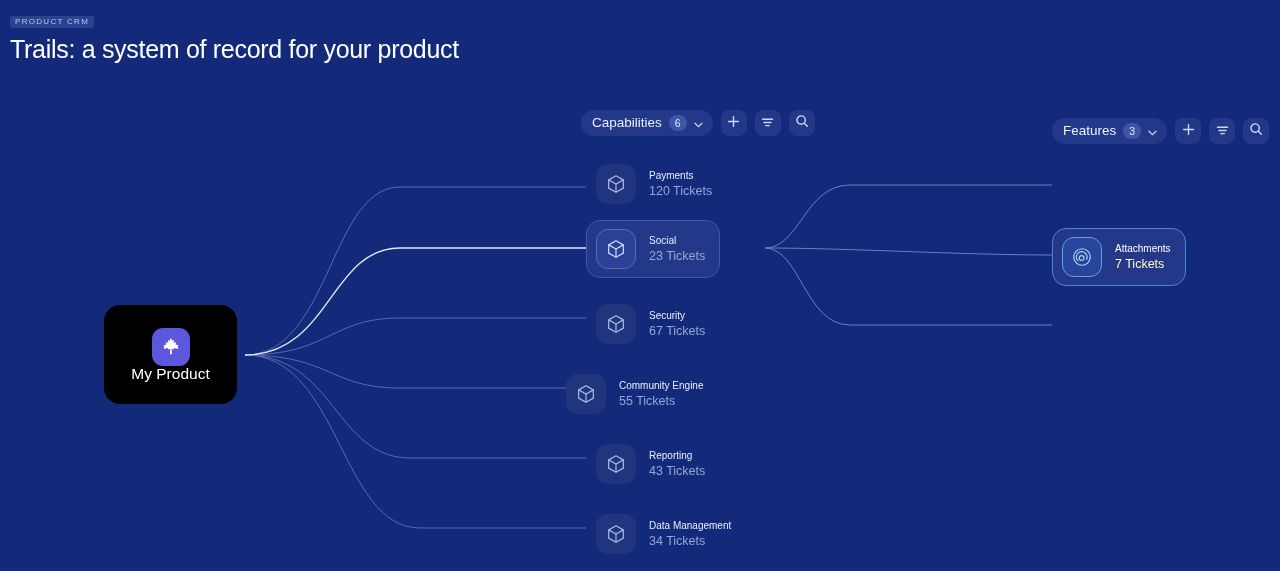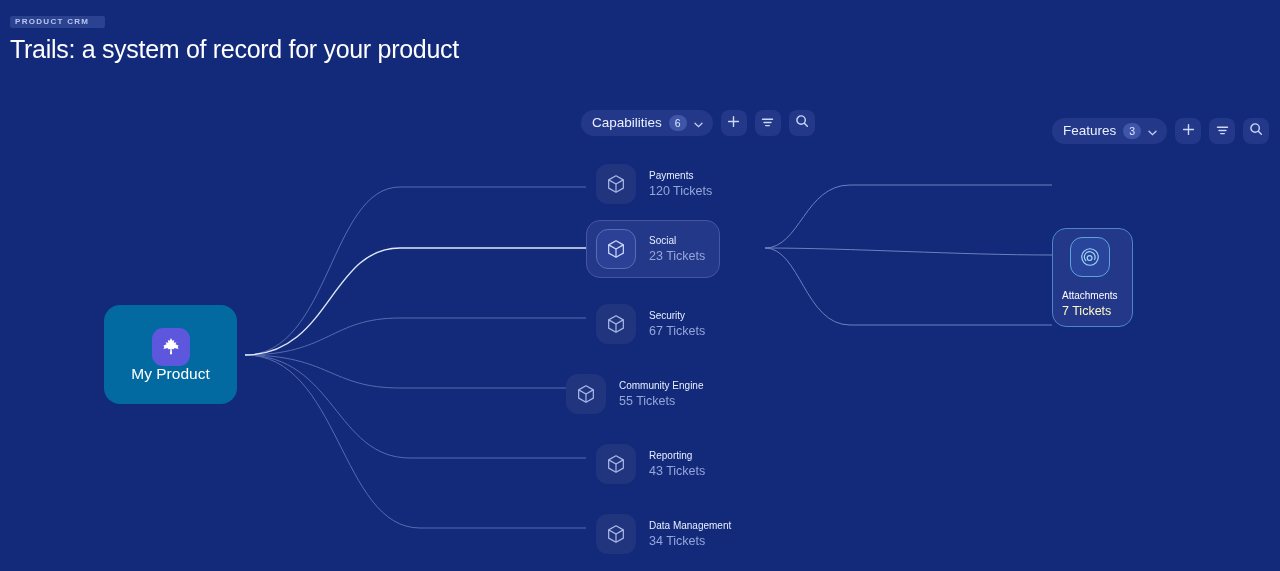--- a/index.html
+++ b/index.html
@@ -19,23 +19,23 @@
     background: #132a7a;
   }
 
   
   .header { position: absolute; left: 10px; top: 10px; }
   .eyebrow {
     display: inline-block;
     background: #2b4291;
     color: #b9c6ef;
     font-size: 8px;
-    font-weight: bold;
+    font-weight: normal;
     letter-spacing: 1.3px;
-    padding: 2px 16px 2px 5px;
+    padding: 2px 5px 2px 5px;
     border-radius: 2px;
     line-height: 1;
   }
   .page-title {
     margin-top: 8px;
     color: #ffffff;
     font-size: 25px;
     font-weight: 400;
     letter-spacing: -0.3px;
     line-height: 1.1;
@@ -77,21 +77,21 @@
   .node {
     position: absolute;
     display: flex; align-items: center; gap: 13px;
     padding: 8px 14px 8px 9px;
     border-radius: 14px;
     border: 1px solid transparent;
     cursor: pointer;
   }
   .node.selected { background: #24388a; }
   .node-cap.selected { border-color: #44579f; }
-  .node-feat.selected { border-color: #4a86c9; flex-direction: column; }
+  .node-feat.selected { border-color: #4a86c9; }
 
   .node-icon {
     width: 40px; height: 40px; border-radius: 12px;
     background: #21357f;
     display: flex; align-items: center; justify-content: center;
     flex: none;
   }
   .node-cap.selected .node-icon { background: #2c4195; border: 1px solid #5a6cb5; }
   .node-feat.selected .node-icon { background: #28459b; border: 1px solid #5ba3dd; }
 
@@ -99,21 +99,21 @@
   .node-title { color: #e7eeff; font-size: 10px; line-height: 1.15; white-space: nowrap; }
   .node-sub { color: #95a6d8; font-size: 12.5px; line-height: 1.15; white-space: nowrap; }
   .node-feat.selected .node-title { color: #ffffff; }
   .node-feat.selected .node-sub { color: #fef9c3; }
 
   
   #node-root {
     position: absolute;
     left: 104px; top: 305px;
     width: 133px; height: 99px;
-    background: #0369a1;
+    background: #000000;
     border-radius: 16px;
     display: flex; flex-direction: column;
     align-items: center; justify-content: center;
     gap: 0;
     cursor: pointer;
   }
   #node-root .root-logo {
     width: 38px; height: 38px; border-radius: 11px;
     background: #5c57dd;
     display: flex; align-items: center; justify-content: center;

